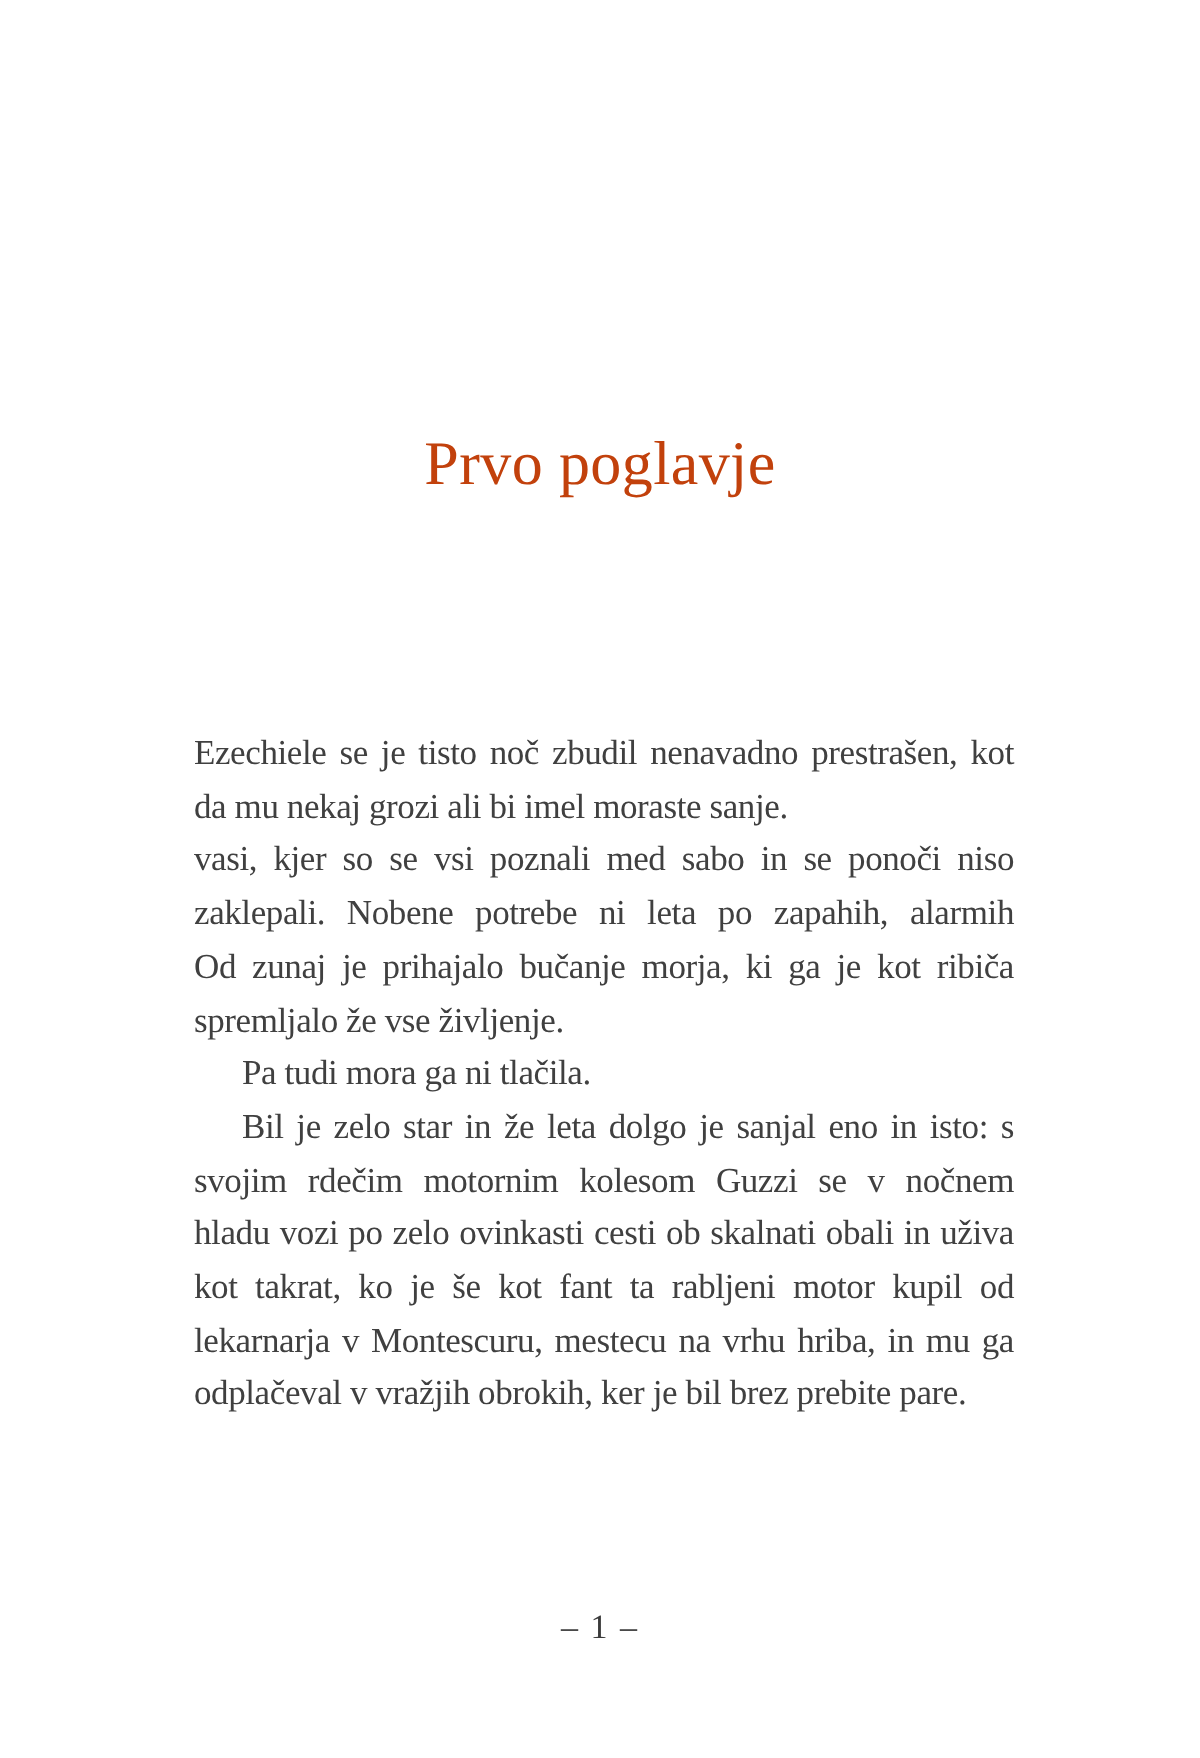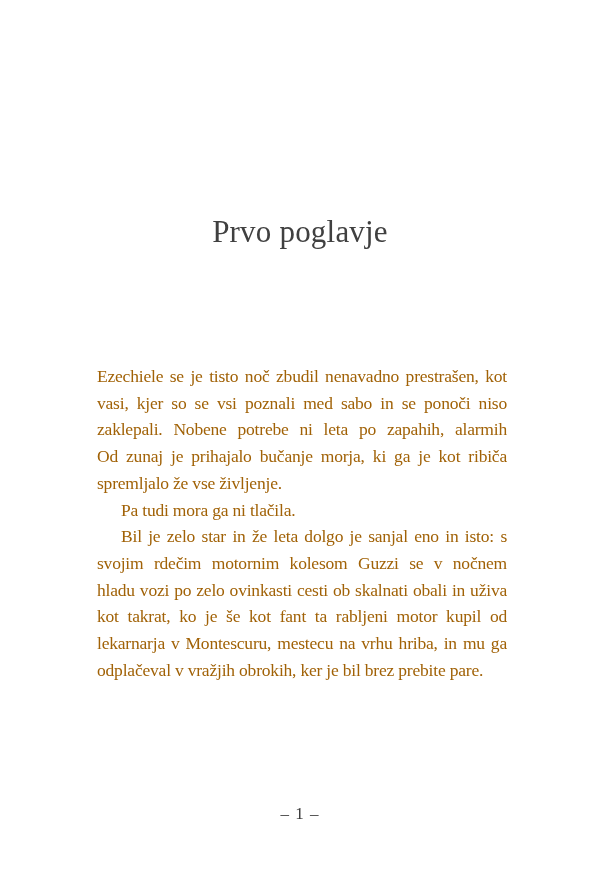--- a/index.html
+++ b/index.html
@@ -19,30 +19,30 @@
     position: absolute;
     top: 216px;
     left: 0;
     width: 600px;
     margin: 0;
     text-align: center;
     font-family: "Liberation Serif", "DejaVu Serif", serif;
     font-size: 31px;
     font-weight: 400;
     line-height: 31px;
-    color: #404040;
+    color: #c2410c;
     letter-spacing: 0.2px;
   }
   .body-text {
     position: absolute;
     top: 363px;
     left: 97px;
     width: 410px;
     font-size: 17.5px;
-    color: #a16207;
+    color: #404040;
     letter-spacing: -0.2px;
   }
   .body-text .line {
     line-height: 26.7px;
     text-align: justify;
     text-align-last: justify;
     white-space: normal;
   }
   .body-text .line.last {
     text-align-last: left;
@@ -63,20 +63,21 @@
   }
 </style>
 </head>
 <body>
 
 <div class="page">
   <h1 class="chapter-title">Prvo poglavje</h1>
 
   <div class="body-text" id="body-text">
       <div class="line">Ezechiele se je tisto noč zbudil nenavadno prestrašen, kot</div>
+      <div class="line last">da mu nekaj grozi ali bi imel moraste sanje.</div>
       <div class="line">vasi, kjer so se vsi poznali med sabo in se ponoči niso</div>
       <div class="line">zaklepali. Nobene potrebe ni leta po zapahih, alarmih</div>
       <div class="line">Od zunaj je prihajalo bučanje morja, ki ga je kot ribiča</div>
       <div class="line last">spremljalo že vse življenje.</div>
       <div class="line last indent">Pa tudi mora ga ni tlačila.</div>
       <div class="line indent">Bil je zelo star in že leta dolgo je sanjal eno in isto: s</div>
       <div class="line">svojim rdečim motornim kolesom Guzzi se v nočnem</div>
       <div class="line">hladu vozi po zelo ovinkasti cesti ob skalnati obali in uživa</div>
       <div class="line">kot takrat, ko je še kot fant ta rabljeni motor kupil od</div>
       <div class="line">lekarnarja v Montescuru, mestecu na vrhu hriba, in mu ga</div>

